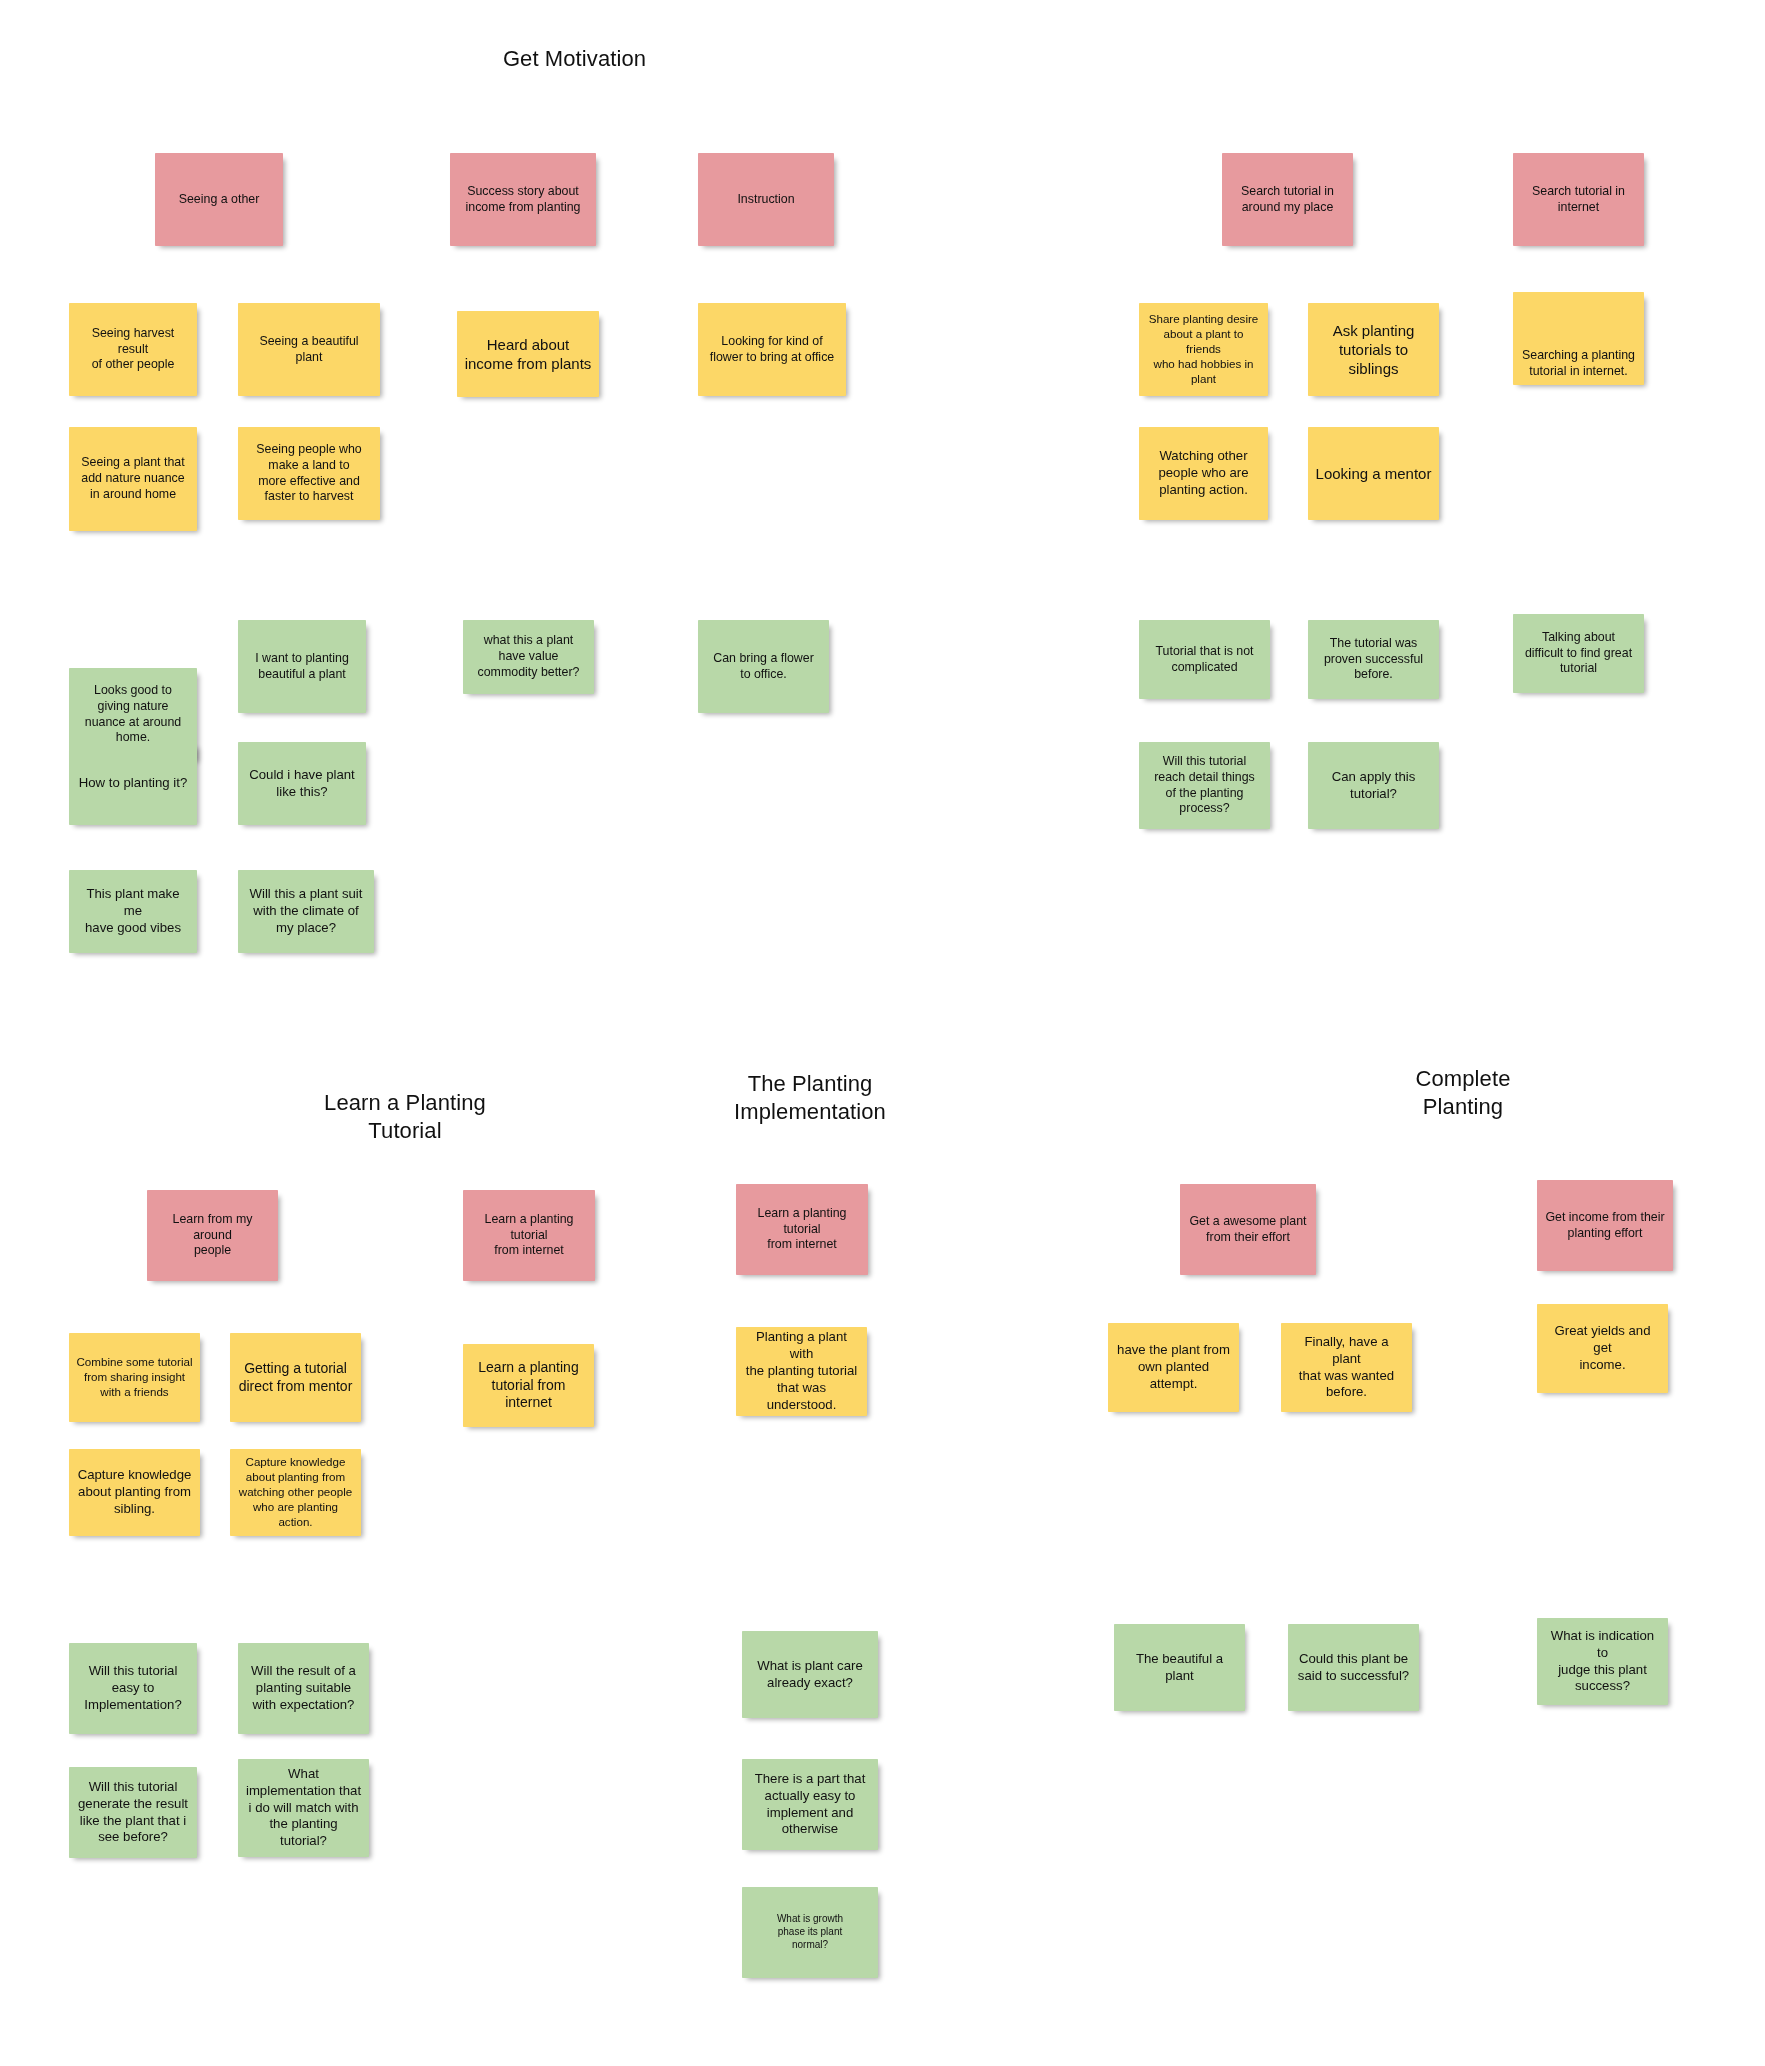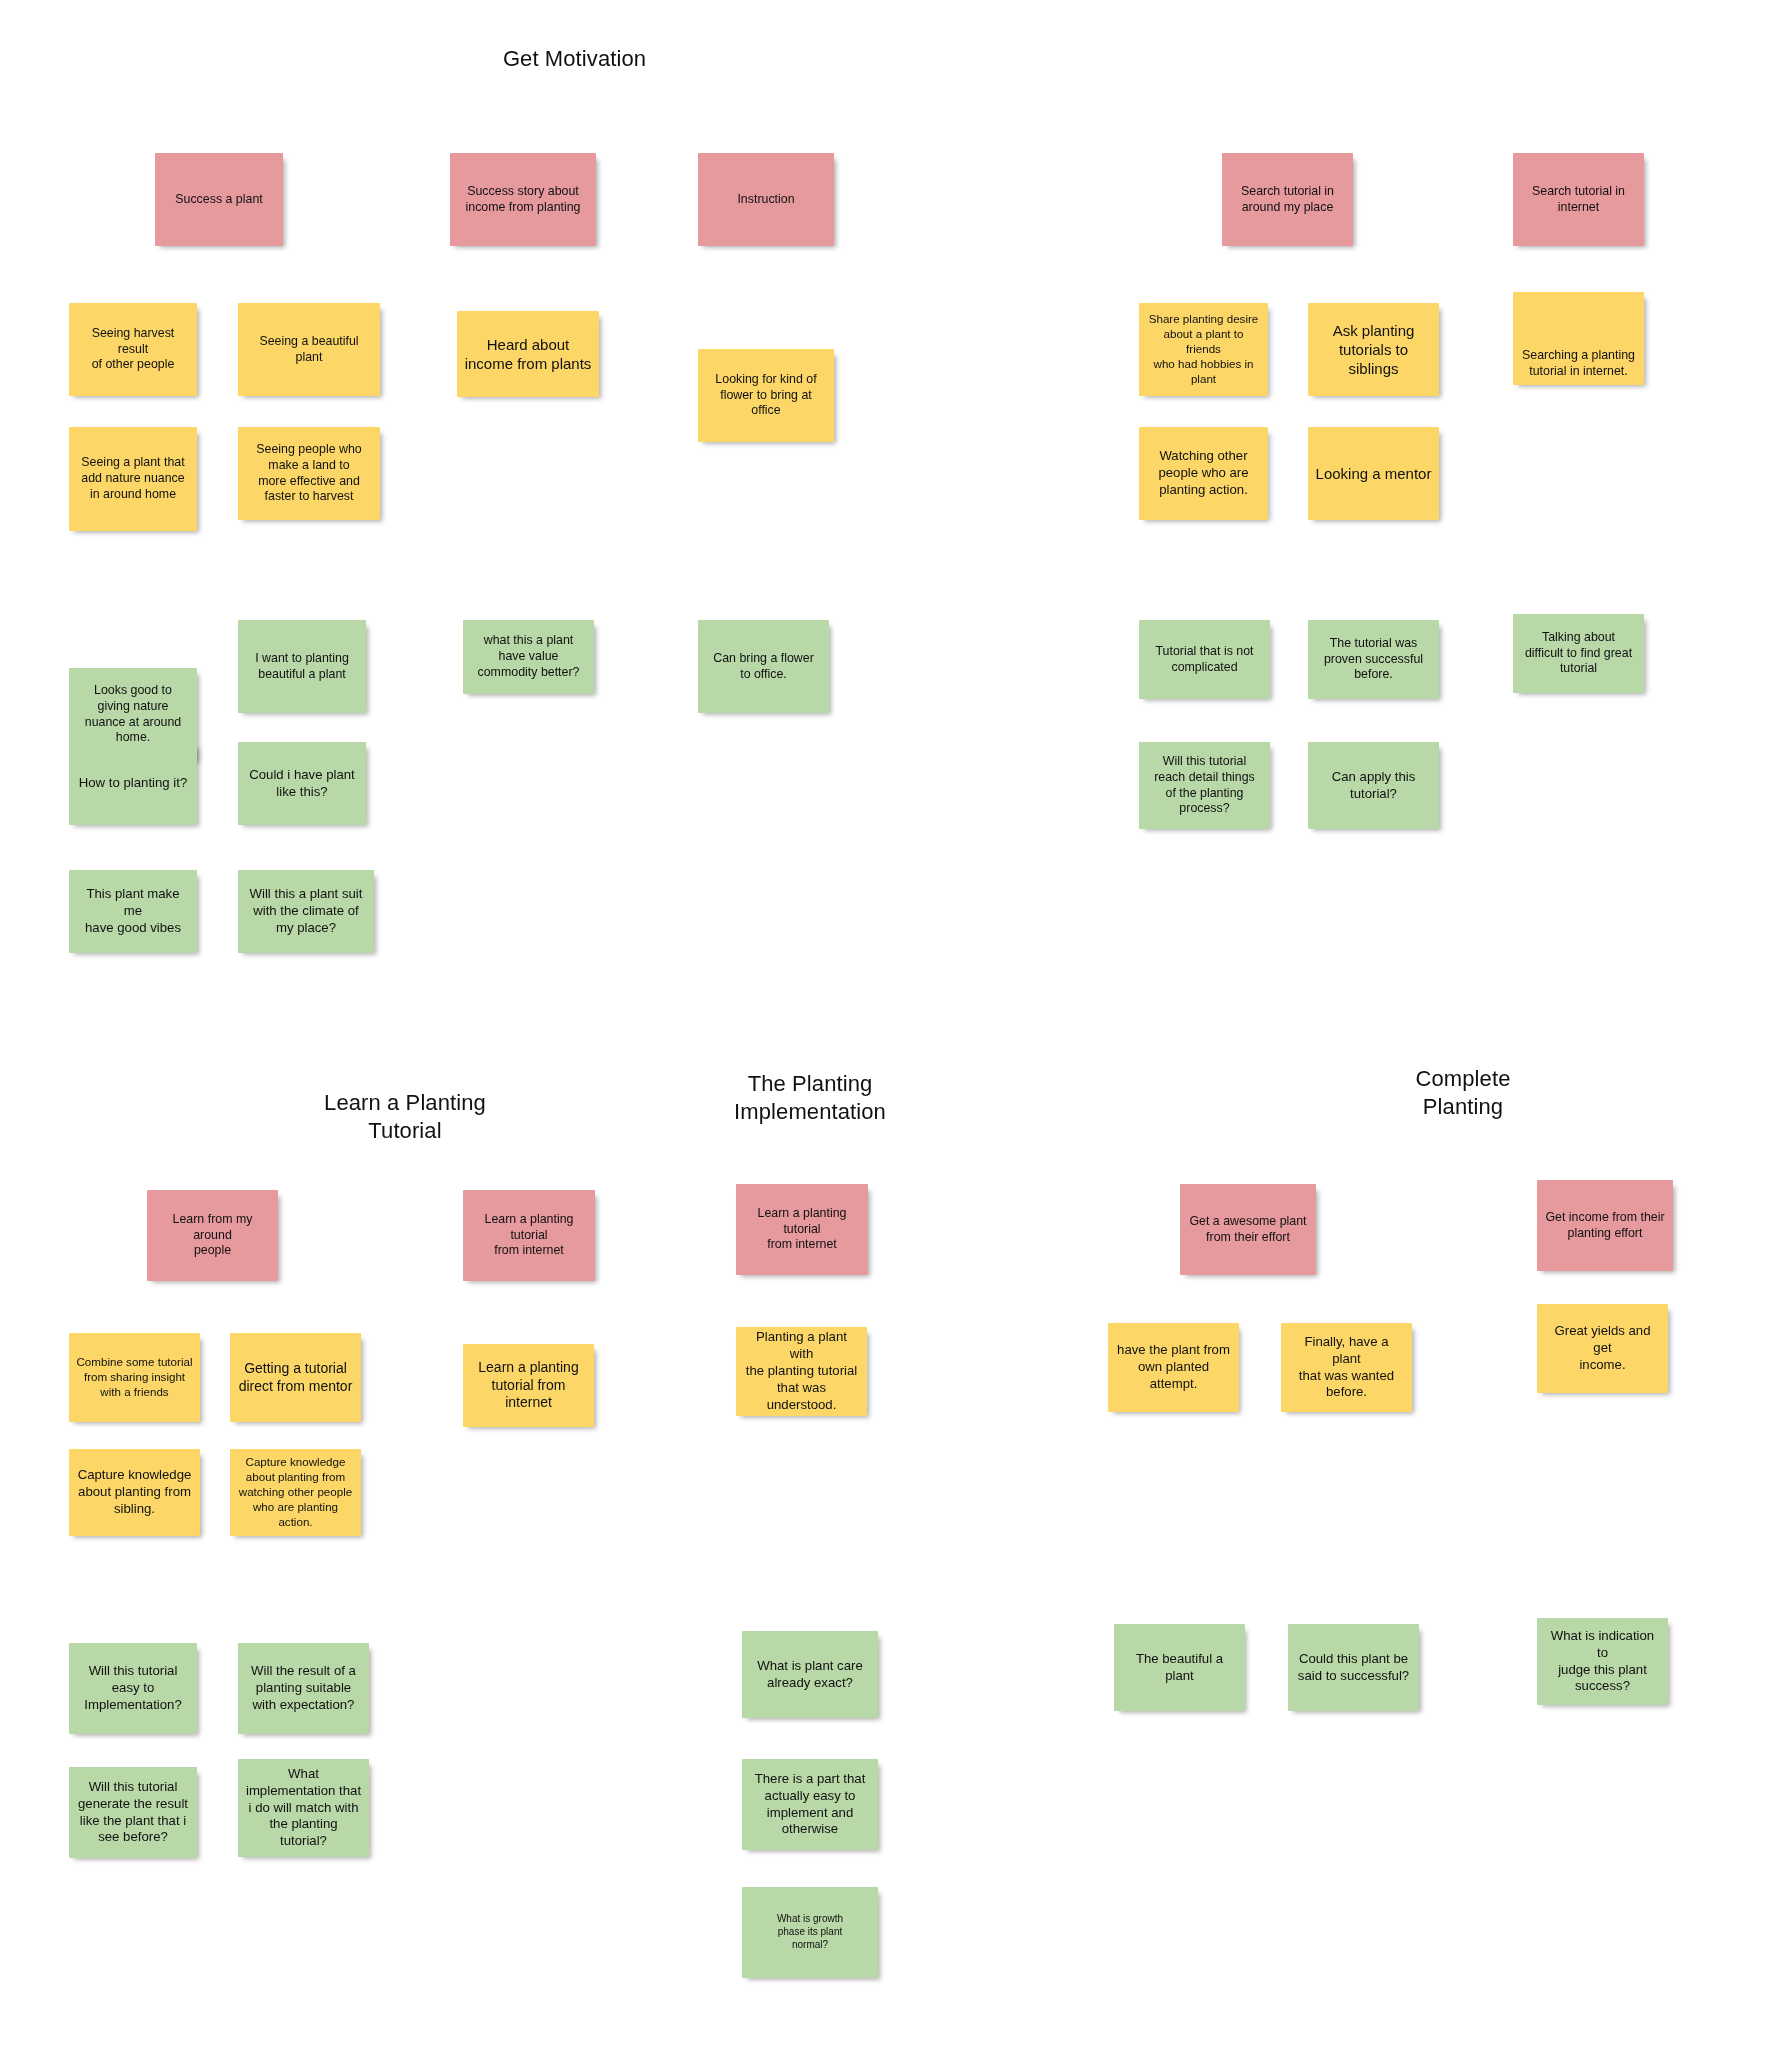--- a/index.html
+++ b/index.html
@@ -57,21 +57,21 @@
 
 <div id="board">
     <div class="phase-title" style="left: 471px; top: 45px; width: 207px;">Get Motivation</div>
     <div class="phase-title" style="left: 281px; top: 1089px; width: 248px;">Learn a Planting
 Tutorial</div>
     <div class="phase-title" style="left: 686px; top: 1070px; width: 248px;">The Planting
 Implementation</div>
     <div class="phase-title" style="left: 1339px; top: 1065px; width: 248px;">Complete
 Planting</div>
     <div class="note red" style="left: 155px; top: 153px; width: 128px; height: 93px; font-size: 12.4px;">
-      <span>Success a plant</span>
+      <span>Seeing a other</span>
     </div>
     <div class="note red" style="left: 450px; top: 153px; width: 146px; height: 93px; font-size: 12.4px;">
       <span>Success story about
 income from planting</span>
     </div>
     <div class="note red" style="left: 698px; top: 153px; width: 136px; height: 93px; font-size: 12.4px;">
       <span>Instruction</span>
     </div>
     <div class="note red" style="left: 1222px; top: 153px; width: 131px; height: 93px; font-size: 12.4px;">
       <span>Search tutorial in
@@ -85,21 +85,21 @@
       <span>Seeing harvest result
 of other people</span>
     </div>
     <div class="note yellow" style="left: 238px; top: 303px; width: 142px; height: 93px; font-size: 12.4px;">
       <span>Seeing a beautiful plant</span>
     </div>
     <div class="note yellow" style="left: 457px; top: 311px; width: 142px; height: 86px; font-size: 15px;">
       <span>Heard about
 income from plants</span>
     </div>
-    <div class="note yellow" style="left: 698px; top: 303px; width: 136px; height: 93px; font-size: 12.4px; margin-top: 46px;">
+    <div class="note yellow" style="left: 698px; top: 303px; width: 148px; height: 93px; font-size: 12.4px;">
       <span>Looking for kind of
 flower to bring at office</span>
     </div>
     <div class="note yellow" style="left: 1139px; top: 303px; width: 129px; height: 93px; font-size: 11.6px;">
       <span>Share planting desire
 about a plant to friends
 who had hobbies in
 plant</span>
     </div>
     <div class="note yellow" style="left: 1308px; top: 303px; width: 131px; height: 93px; font-size: 15px;">

